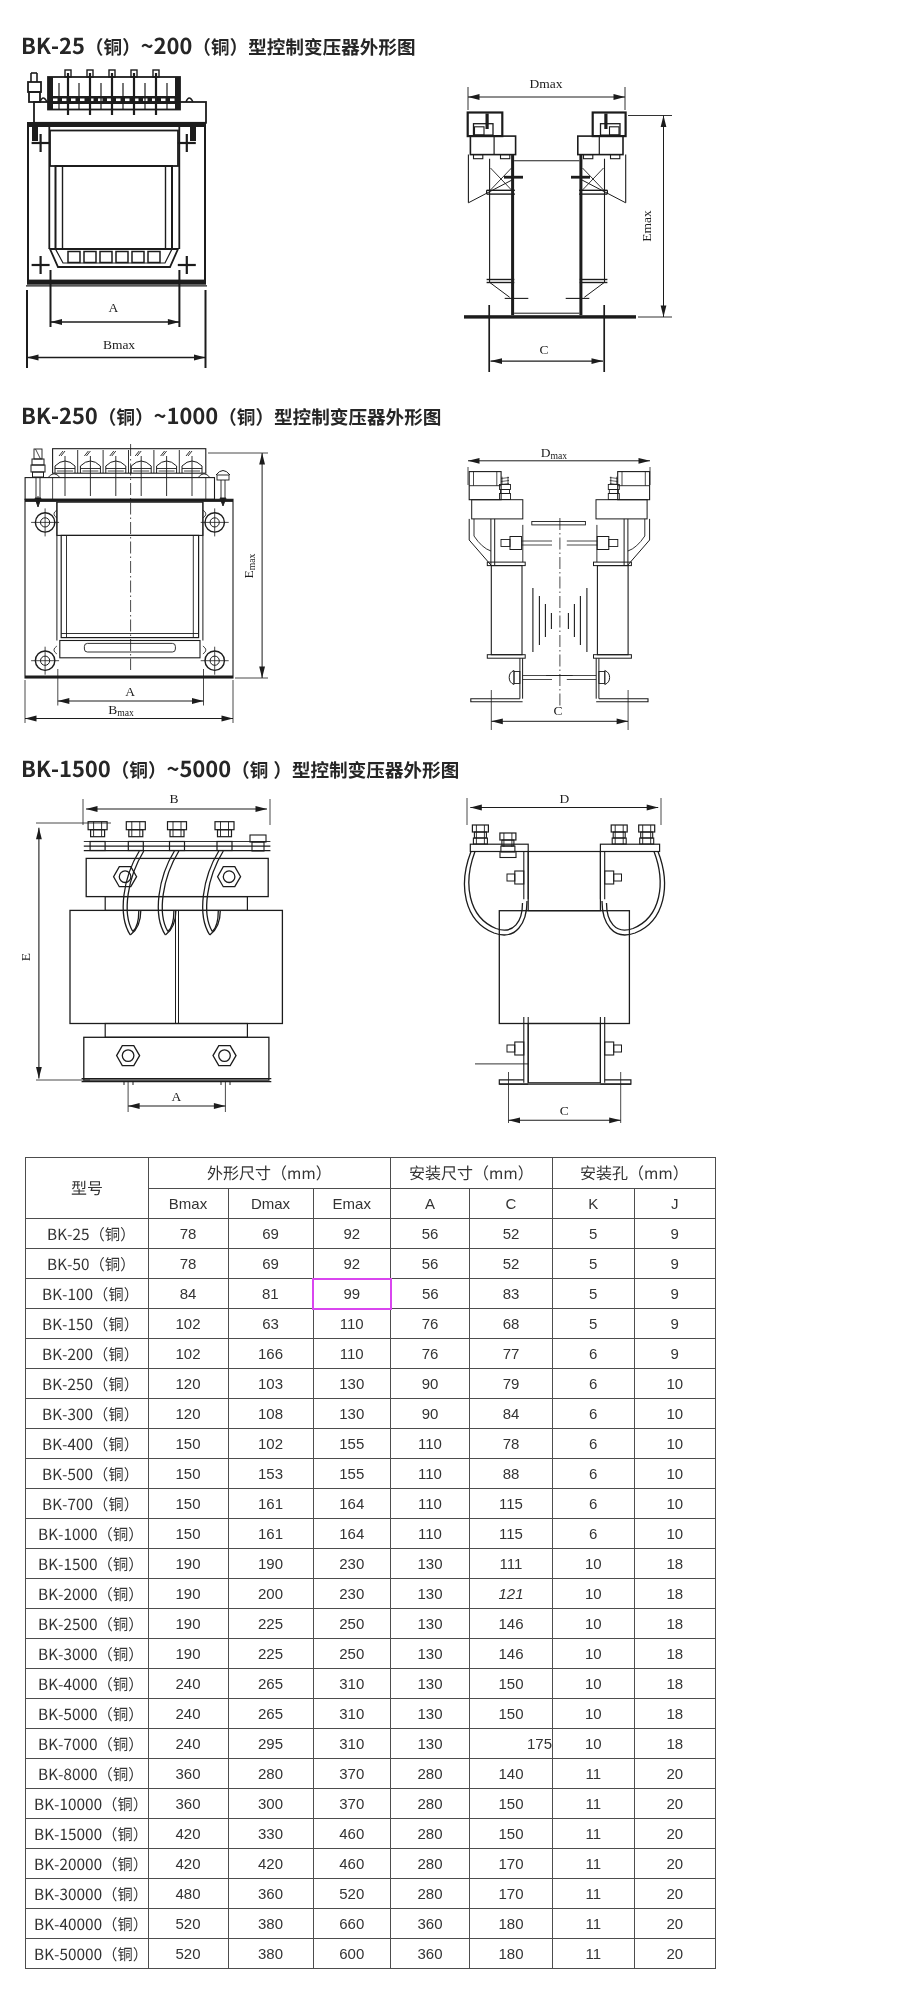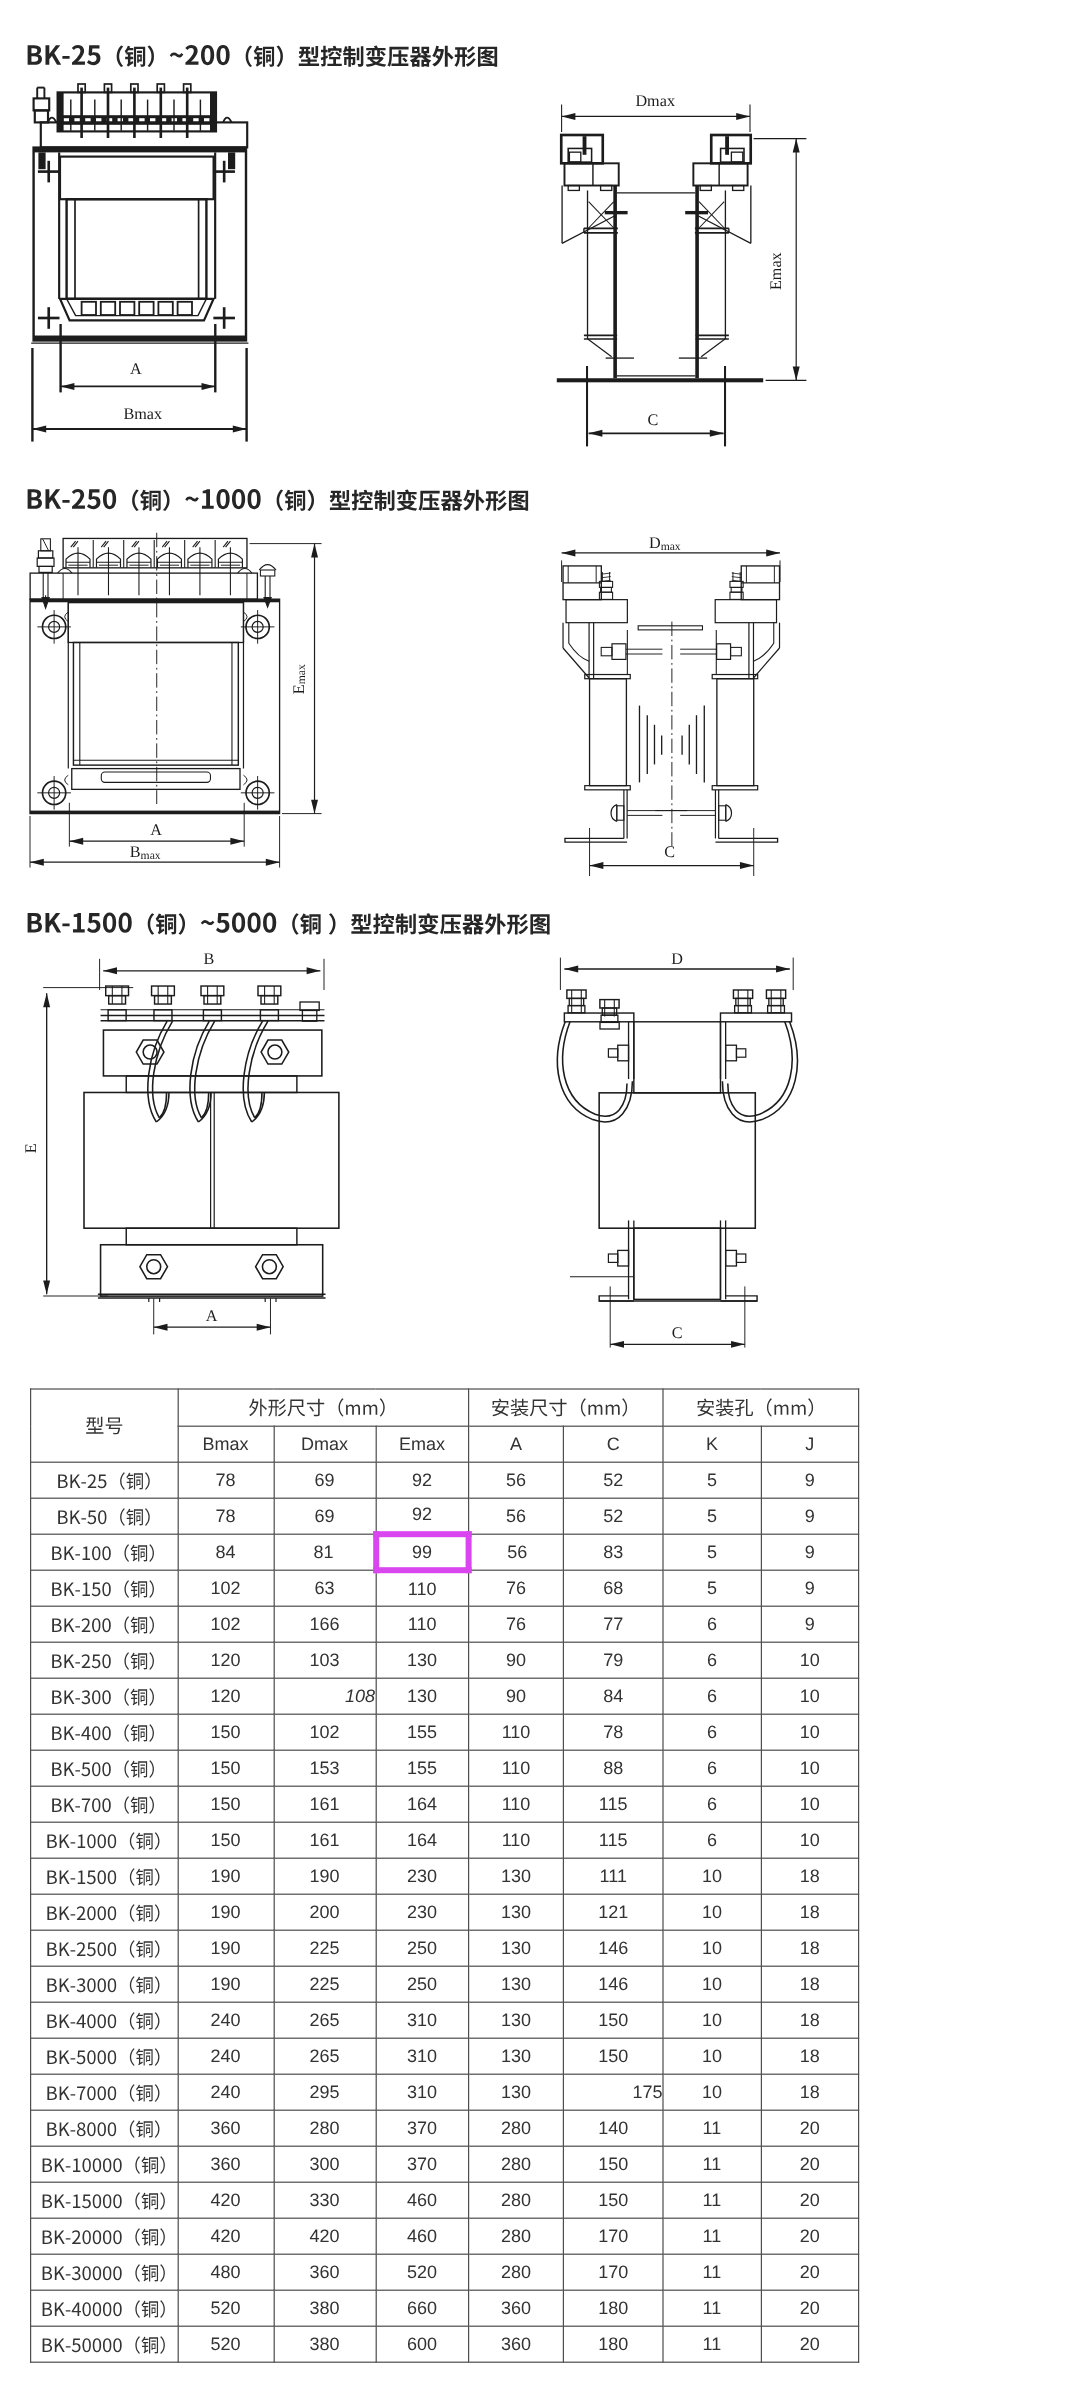--- a/index.html
+++ b/index.html
@@ -566,21 +566,21 @@
         <td style="border:1px solid #4d4d4d;text-align:center;vertical-align:middle;padding:0;">52</td>
         <td style="border:1px solid #4d4d4d;text-align:center;vertical-align:middle;padding:0;">5</td>
         <td style="border:1px solid #4d4d4d;text-align:center;vertical-align:middle;padding:0;">9</td>
       </tr>
       <tr style="height:30px">
         <td style="border:1px solid #4d4d4d;text-align:center;vertical-align:middle;padding:0;"><span style="display:inline-block;margin-left:8px"><svg width="97.0" height="22" viewBox="0 -17 97.0 22" style="vertical-align:middle">
               <path d="M1.5 0.0V-11.3H4.9Q6.0 -11.3 6.9 -11.0Q7.8 -10.7 8.3 -10.1Q8.8 -9.5 8.8 -8.5Q8.8 -8.0 8.6 -7.5Q8.4 -7.0 8.0 -6.6Q7.7 -6.3 7.1 -6.1V-6.0Q8.1 -5.8 8.8 -5.1Q9.4 -4.5 9.4 -3.3Q9.4 -2.2 8.9 -1.5Q8.3 -0.7 7.4 -0.4Q6.4 0.0 5.1 0.0ZM3.0 -6.5H4.6Q6.1 -6.5 6.7 -7.0Q7.4 -7.5 7.4 -8.3Q7.4 -9.3 6.7 -9.8Q6.0 -10.2 4.7 -10.2H3.0ZM3.0 -1.1H4.9Q6.4 -1.1 7.2 -1.7Q8.0 -2.2 8.0 -3.4Q8.0 -4.4 7.2 -4.9Q6.4 -5.4 4.9 -5.4H3.0Z M11.7 0.0V-11.3H13.1V-5.6H13.1L17.8 -11.3H19.5L15.9 -7.0L20.0 0.0H18.4L15.0 -5.9L13.1 -3.6V0.0Z M20.8 -3.8V-4.8H24.7V-3.8Z M26.8 0.0V-1.2H29.3V-9.6H27.3V-10.5Q28.0 -10.6 28.6 -10.8Q29.2 -11.0 29.6 -11.3H30.7V-1.2H33.0V0.0Z M38.2 0.2Q37.2 0.2 36.4 -0.4Q35.6 -1.1 35.2 -2.4Q34.7 -3.7 34.7 -5.7Q34.7 -7.6 35.2 -8.9Q35.6 -10.2 36.4 -10.9Q37.2 -11.5 38.2 -11.5Q39.3 -11.5 40.1 -10.9Q40.9 -10.2 41.3 -8.9Q41.7 -7.6 41.7 -5.7Q41.7 -3.7 41.3 -2.4Q40.9 -1.1 40.1 -0.4Q39.3 0.2 38.2 0.2ZM38.2 -0.9Q38.9 -0.9 39.4 -1.4Q39.9 -1.9 40.1 -3.0Q40.4 -4.0 40.4 -5.7Q40.4 -7.3 40.1 -8.4Q39.9 -9.4 39.4 -9.9Q38.9 -10.4 38.2 -10.4Q37.6 -10.4 37.1 -9.9Q36.6 -9.4 36.4 -8.4Q36.1 -7.3 36.1 -5.7Q36.1 -4.0 36.4 -3.0Q36.6 -1.9 37.1 -1.4Q37.6 -0.9 38.2 -0.9Z M46.8 0.2Q45.7 0.2 44.9 -0.4Q44.1 -1.1 43.7 -2.4Q43.3 -3.7 43.3 -5.7Q43.3 -7.6 43.7 -8.9Q44.1 -10.2 44.9 -10.9Q45.7 -11.5 46.8 -11.5Q47.9 -11.5 48.6 -10.9Q49.4 -10.2 49.9 -8.9Q50.3 -7.6 50.3 -5.7Q50.3 -3.7 49.9 -2.4Q49.4 -1.1 48.6 -0.4Q47.9 0.2 46.8 0.2ZM46.8 -0.9Q47.4 -0.9 47.9 -1.4Q48.4 -1.9 48.7 -3.0Q48.9 -4.0 48.9 -5.7Q48.9 -7.3 48.7 -8.4Q48.4 -9.4 47.9 -9.9Q47.4 -10.4 46.8 -10.4Q46.2 -10.4 45.7 -9.9Q45.2 -9.4 44.9 -8.4Q44.6 -7.3 44.6 -5.7Q44.6 -4.0 44.9 -3.0Q45.2 -1.9 45.7 -1.4Q46.2 -0.9 46.8 -0.9Z M61.7 -5.8Q61.7 -7.3 62.1 -8.6Q62.4 -9.9 63.1 -11.0Q63.8 -12.2 64.7 -13.1L65.6 -12.6Q64.8 -11.7 64.1 -10.7Q63.5 -9.6 63.1 -8.4Q62.8 -7.2 62.8 -5.8Q62.8 -4.5 63.1 -3.2Q63.5 -2.0 64.1 -1.0Q64.8 0.1 65.6 1.0L64.7 1.5Q63.8 0.5 63.1 -0.6Q62.4 -1.7 62.1 -3.0Q61.7 -4.3 61.7 -5.8Z M73.1 -12.2H79.9V-11.1H74.1V1.2H73.1ZM79.6 -12.2H80.6V-0.2Q80.6 0.3 80.5 0.6Q80.4 0.8 80.1 1.0Q79.8 1.1 79.2 1.1Q78.7 1.2 78.0 1.2Q78.0 1.0 77.9 0.8Q77.8 0.6 77.8 0.4Q77.7 0.2 77.6 0.1Q78.2 0.1 78.7 0.1Q79.2 0.1 79.3 0.1Q79.5 0.1 79.6 0.0Q79.6 -0.0 79.6 -0.2ZM75.0 -9.6H78.8V-8.6H75.0ZM75.2 -7.1H76.0V-1.6H75.2ZM75.7 -7.1H78.5V-2.5H75.7V-3.4H77.7V-6.1H75.7ZM69.1 -12.8 70.1 -12.5Q69.8 -11.7 69.4 -10.9Q69.0 -10.0 68.5 -9.3Q68.0 -8.6 67.5 -8.0Q67.4 -8.2 67.3 -8.4Q67.2 -8.6 67.1 -8.8Q67.0 -9.0 66.8 -9.1Q67.5 -9.8 68.1 -10.8Q68.7 -11.8 69.1 -12.8ZM68.7 -11.1H72.6V-10.1H68.5ZM69.1 1.1 68.9 0.1 69.3 -0.4 72.2 -2.0Q72.2 -1.7 72.3 -1.5Q72.4 -1.2 72.5 -1.0Q71.4 -0.4 70.8 -0.0Q70.2 0.3 69.8 0.6Q69.5 0.8 69.3 0.9Q69.2 1.0 69.1 1.1ZM68.0 -8.4H72.4V-7.3H68.0ZM67.2 -5.3H72.4V-4.2H67.2ZM69.1 1.1Q69.0 1.0 68.9 0.8Q68.8 0.7 68.7 0.5Q68.6 0.4 68.5 0.3Q68.6 0.2 68.8 -0.0Q69.0 -0.2 69.2 -0.5Q69.3 -0.8 69.3 -1.1V-8.1H70.4V-0.2Q70.4 -0.2 70.2 -0.1Q70.1 -0.0 69.9 0.1Q69.7 0.3 69.5 0.5Q69.3 0.7 69.2 0.8Q69.1 1.0 69.1 1.1Z M86.3 -5.8Q86.3 -4.3 85.9 -3.0Q85.6 -1.7 84.9 -0.6Q84.2 0.5 83.3 1.5L82.4 1.0Q83.2 0.1 83.9 -1.0Q84.5 -2.0 84.9 -3.2Q85.2 -4.5 85.2 -5.8Q85.2 -7.2 84.9 -8.4Q84.5 -9.6 83.9 -10.7Q83.2 -11.7 82.4 -12.6L83.3 -13.1Q84.2 -12.2 84.9 -11.0Q85.6 -9.9 85.9 -8.6Q86.3 -7.3 86.3 -5.8Z" fill="#333"></path>
             </svg></span></td>
         <td style="border:1px solid #4d4d4d;text-align:center;vertical-align:middle;padding:0;">84</td>
         <td style="border:1px solid #4d4d4d;text-align:center;vertical-align:middle;padding:0;">81</td>
-        <td style="border:5px solid #d946ef;text-align:center;vertical-align:middle;padding:0;">99</td>
+        <td style="border:2px solid #d946ef;text-align:center;vertical-align:middle;padding:0;">99</td>
         <td style="border:1px solid #4d4d4d;text-align:center;vertical-align:middle;padding:0;">56</td>
         <td style="border:1px solid #4d4d4d;text-align:center;vertical-align:middle;padding:0;">83</td>
         <td style="border:1px solid #4d4d4d;text-align:center;vertical-align:middle;padding:0;">5</td>
         <td style="border:1px solid #4d4d4d;text-align:center;vertical-align:middle;padding:0;">9</td>
       </tr>
       <tr style="height:30px">
         <td style="border:1px solid #4d4d4d;text-align:center;vertical-align:middle;padding:0;"><span style="display:inline-block;margin-left:8px"><svg width="97.0" height="22" viewBox="0 -17 97.0 22" style="vertical-align:middle">
               <path d="M1.5 0.0V-11.3H4.9Q6.0 -11.3 6.9 -11.0Q7.8 -10.7 8.3 -10.1Q8.8 -9.5 8.8 -8.5Q8.8 -8.0 8.6 -7.5Q8.4 -7.0 8.0 -6.6Q7.7 -6.3 7.1 -6.1V-6.0Q8.1 -5.8 8.8 -5.1Q9.4 -4.5 9.4 -3.3Q9.4 -2.2 8.9 -1.5Q8.3 -0.7 7.4 -0.4Q6.4 0.0 5.1 0.0ZM3.0 -6.5H4.6Q6.1 -6.5 6.7 -7.0Q7.4 -7.5 7.4 -8.3Q7.4 -9.3 6.7 -9.8Q6.0 -10.2 4.7 -10.2H3.0ZM3.0 -1.1H4.9Q6.4 -1.1 7.2 -1.7Q8.0 -2.2 8.0 -3.4Q8.0 -4.4 7.2 -4.9Q6.4 -5.4 4.9 -5.4H3.0Z M11.7 0.0V-11.3H13.1V-5.6H13.1L17.8 -11.3H19.5L15.9 -7.0L20.0 0.0H18.4L15.0 -5.9L13.1 -3.6V0.0Z M20.8 -3.8V-4.8H24.7V-3.8Z M26.8 0.0V-1.2H29.3V-9.6H27.3V-10.5Q28.0 -10.6 28.6 -10.8Q29.2 -11.0 29.6 -11.3H30.7V-1.2H33.0V0.0Z M38.0 0.2Q37.1 0.2 36.4 -0.0Q35.8 -0.2 35.3 -0.6Q34.8 -0.9 34.4 -1.3L35.1 -2.2Q35.4 -1.9 35.8 -1.6Q36.2 -1.3 36.7 -1.1Q37.2 -1.0 37.9 -1.0Q38.5 -1.0 39.1 -1.3Q39.6 -1.6 39.9 -2.2Q40.3 -2.8 40.3 -3.6Q40.3 -4.8 39.6 -5.5Q39.0 -6.2 37.9 -6.2Q37.4 -6.2 36.9 -6.0Q36.5 -5.9 36.0 -5.5L35.3 -6.0L35.6 -11.3H41.1V-10.1H36.9L36.6 -6.8Q37.0 -7.0 37.4 -7.2Q37.8 -7.3 38.3 -7.3Q39.2 -7.3 40.0 -6.9Q40.8 -6.5 41.2 -5.7Q41.7 -4.9 41.7 -3.7Q41.7 -2.4 41.2 -1.6Q40.6 -0.7 39.8 -0.2Q38.9 0.2 38.0 0.2Z M46.8 0.2Q45.7 0.2 44.9 -0.4Q44.1 -1.1 43.7 -2.4Q43.3 -3.7 43.3 -5.7Q43.3 -7.6 43.7 -8.9Q44.1 -10.2 44.9 -10.9Q45.7 -11.5 46.8 -11.5Q47.9 -11.5 48.6 -10.9Q49.4 -10.2 49.9 -8.9Q50.3 -7.6 50.3 -5.7Q50.3 -3.7 49.9 -2.4Q49.4 -1.1 48.6 -0.4Q47.9 0.2 46.8 0.2ZM46.8 -0.9Q47.4 -0.9 47.9 -1.4Q48.4 -1.9 48.7 -3.0Q48.9 -4.0 48.9 -5.7Q48.9 -7.3 48.7 -8.4Q48.4 -9.4 47.9 -9.9Q47.4 -10.4 46.8 -10.4Q46.2 -10.4 45.7 -9.9Q45.2 -9.4 44.9 -8.4Q44.6 -7.3 44.6 -5.7Q44.6 -4.0 44.9 -3.0Q45.2 -1.9 45.7 -1.4Q46.2 -0.9 46.8 -0.9Z M61.7 -5.8Q61.7 -7.3 62.1 -8.6Q62.4 -9.9 63.1 -11.0Q63.8 -12.2 64.7 -13.1L65.6 -12.6Q64.8 -11.7 64.1 -10.7Q63.5 -9.6 63.1 -8.4Q62.8 -7.2 62.8 -5.8Q62.8 -4.5 63.1 -3.2Q63.5 -2.0 64.1 -1.0Q64.8 0.1 65.6 1.0L64.7 1.5Q63.8 0.5 63.1 -0.6Q62.4 -1.7 62.1 -3.0Q61.7 -4.3 61.7 -5.8Z M73.1 -12.2H79.9V-11.1H74.1V1.2H73.1ZM79.6 -12.2H80.6V-0.2Q80.6 0.3 80.5 0.6Q80.4 0.8 80.1 1.0Q79.8 1.1 79.2 1.1Q78.7 1.2 78.0 1.2Q78.0 1.0 77.9 0.8Q77.8 0.6 77.8 0.4Q77.7 0.2 77.6 0.1Q78.2 0.1 78.7 0.1Q79.2 0.1 79.3 0.1Q79.5 0.1 79.6 0.0Q79.6 -0.0 79.6 -0.2ZM75.0 -9.6H78.8V-8.6H75.0ZM75.2 -7.1H76.0V-1.6H75.2ZM75.7 -7.1H78.5V-2.5H75.7V-3.4H77.7V-6.1H75.7ZM69.1 -12.8 70.1 -12.5Q69.8 -11.7 69.4 -10.9Q69.0 -10.0 68.5 -9.3Q68.0 -8.6 67.5 -8.0Q67.4 -8.2 67.3 -8.4Q67.2 -8.6 67.1 -8.8Q67.0 -9.0 66.8 -9.1Q67.5 -9.8 68.1 -10.8Q68.7 -11.8 69.1 -12.8ZM68.7 -11.1H72.6V-10.1H68.5ZM69.1 1.1 68.9 0.1 69.3 -0.4 72.2 -2.0Q72.2 -1.7 72.3 -1.5Q72.4 -1.2 72.5 -1.0Q71.4 -0.4 70.8 -0.0Q70.2 0.3 69.8 0.6Q69.5 0.8 69.3 0.9Q69.2 1.0 69.1 1.1ZM68.0 -8.4H72.4V-7.3H68.0ZM67.2 -5.3H72.4V-4.2H67.2ZM69.1 1.1Q69.0 1.0 68.9 0.8Q68.8 0.7 68.7 0.5Q68.6 0.4 68.5 0.3Q68.6 0.2 68.8 -0.0Q69.0 -0.2 69.2 -0.5Q69.3 -0.8 69.3 -1.1V-8.1H70.4V-0.2Q70.4 -0.2 70.2 -0.1Q70.1 -0.0 69.9 0.1Q69.7 0.3 69.5 0.5Q69.3 0.7 69.2 0.8Q69.1 1.0 69.1 1.1Z M86.3 -5.8Q86.3 -4.3 85.9 -3.0Q85.6 -1.7 84.9 -0.6Q84.2 0.5 83.3 1.5L82.4 1.0Q83.2 0.1 83.9 -1.0Q84.5 -2.0 84.9 -3.2Q85.2 -4.5 85.2 -5.8Q85.2 -7.2 84.9 -8.4Q84.5 -9.6 83.9 -10.7Q83.2 -11.7 82.4 -12.6L83.3 -13.1Q84.2 -12.2 84.9 -11.0Q85.6 -9.9 85.9 -8.6Q86.3 -7.3 86.3 -5.8Z" fill="#333"></path>
             </svg></span></td>
         <td style="border:1px solid #4d4d4d;text-align:center;vertical-align:middle;padding:0;">102</td>
@@ -613,21 +613,21 @@
         <td style="border:1px solid #4d4d4d;text-align:center;vertical-align:middle;padding:0;">90</td>
         <td style="border:1px solid #4d4d4d;text-align:center;vertical-align:middle;padding:0;">79</td>
         <td style="border:1px solid #4d4d4d;text-align:center;vertical-align:middle;padding:0;">6</td>
         <td style="border:1px solid #4d4d4d;text-align:center;vertical-align:middle;padding:0;">10</td>
       </tr>
       <tr style="height:30px">
         <td style="border:1px solid #4d4d4d;text-align:center;vertical-align:middle;padding:0;"><span style="display:inline-block;margin-left:8px"><svg width="97.0" height="22" viewBox="0 -17 97.0 22" style="vertical-align:middle">
               <path d="M1.5 0.0V-11.3H4.9Q6.0 -11.3 6.9 -11.0Q7.8 -10.7 8.3 -10.1Q8.8 -9.5 8.8 -8.5Q8.8 -8.0 8.6 -7.5Q8.4 -7.0 8.0 -6.6Q7.7 -6.3 7.1 -6.1V-6.0Q8.1 -5.8 8.8 -5.1Q9.4 -4.5 9.4 -3.3Q9.4 -2.2 8.9 -1.5Q8.3 -0.7 7.4 -0.4Q6.4 0.0 5.1 0.0ZM3.0 -6.5H4.6Q6.1 -6.5 6.7 -7.0Q7.4 -7.5 7.4 -8.3Q7.4 -9.3 6.7 -9.8Q6.0 -10.2 4.7 -10.2H3.0ZM3.0 -1.1H4.9Q6.4 -1.1 7.2 -1.7Q8.0 -2.2 8.0 -3.4Q8.0 -4.4 7.2 -4.9Q6.4 -5.4 4.9 -5.4H3.0Z M11.7 0.0V-11.3H13.1V-5.6H13.1L17.8 -11.3H19.5L15.9 -7.0L20.0 0.0H18.4L15.0 -5.9L13.1 -3.6V0.0Z M20.8 -3.8V-4.8H24.7V-3.8Z M29.5 0.2Q28.6 0.2 27.9 -0.0Q27.2 -0.2 26.7 -0.6Q26.2 -0.9 25.9 -1.3L26.6 -2.3Q27.1 -1.8 27.7 -1.4Q28.4 -1.0 29.4 -1.0Q30.1 -1.0 30.6 -1.2Q31.1 -1.5 31.4 -1.9Q31.7 -2.4 31.7 -3.1Q31.7 -3.7 31.3 -4.3Q31.0 -4.8 30.2 -5.0Q29.5 -5.3 28.2 -5.3V-6.4Q29.3 -6.4 30.0 -6.7Q30.7 -7.0 31.0 -7.5Q31.3 -8.0 31.3 -8.6Q31.3 -9.4 30.8 -9.9Q30.3 -10.3 29.4 -10.3Q28.7 -10.3 28.1 -10.0Q27.5 -9.7 27.0 -9.3L26.3 -10.2Q26.9 -10.7 27.7 -11.1Q28.5 -11.5 29.4 -11.5Q30.4 -11.5 31.1 -11.2Q31.9 -10.8 32.3 -10.2Q32.7 -9.6 32.7 -8.7Q32.7 -7.6 32.2 -7.0Q31.6 -6.3 30.7 -6.0V-5.9Q31.4 -5.7 31.9 -5.3Q32.5 -5.0 32.8 -4.4Q33.1 -3.8 33.1 -3.0Q33.1 -2.0 32.6 -1.3Q32.1 -0.6 31.3 -0.2Q30.5 0.2 29.5 0.2Z M38.2 0.2Q37.2 0.2 36.4 -0.4Q35.6 -1.1 35.2 -2.4Q34.7 -3.7 34.7 -5.7Q34.7 -7.6 35.2 -8.9Q35.6 -10.2 36.4 -10.9Q37.2 -11.5 38.2 -11.5Q39.3 -11.5 40.1 -10.9Q40.9 -10.2 41.3 -8.9Q41.7 -7.6 41.7 -5.7Q41.7 -3.7 41.3 -2.4Q40.9 -1.1 40.1 -0.4Q39.3 0.2 38.2 0.2ZM38.2 -0.9Q38.9 -0.9 39.4 -1.4Q39.9 -1.9 40.1 -3.0Q40.4 -4.0 40.4 -5.7Q40.4 -7.3 40.1 -8.4Q39.9 -9.4 39.4 -9.9Q38.9 -10.4 38.2 -10.4Q37.6 -10.4 37.1 -9.9Q36.6 -9.4 36.4 -8.4Q36.1 -7.3 36.1 -5.7Q36.1 -4.0 36.4 -3.0Q36.6 -1.9 37.1 -1.4Q37.6 -0.9 38.2 -0.9Z M46.8 0.2Q45.7 0.2 44.9 -0.4Q44.1 -1.1 43.7 -2.4Q43.3 -3.7 43.3 -5.7Q43.3 -7.6 43.7 -8.9Q44.1 -10.2 44.9 -10.9Q45.7 -11.5 46.8 -11.5Q47.9 -11.5 48.6 -10.9Q49.4 -10.2 49.9 -8.9Q50.3 -7.6 50.3 -5.7Q50.3 -3.7 49.9 -2.4Q49.4 -1.1 48.6 -0.4Q47.9 0.2 46.8 0.2ZM46.8 -0.9Q47.4 -0.9 47.9 -1.4Q48.4 -1.9 48.7 -3.0Q48.9 -4.0 48.9 -5.7Q48.9 -7.3 48.7 -8.4Q48.4 -9.4 47.9 -9.9Q47.4 -10.4 46.8 -10.4Q46.2 -10.4 45.7 -9.9Q45.2 -9.4 44.9 -8.4Q44.6 -7.3 44.6 -5.7Q44.6 -4.0 44.9 -3.0Q45.2 -1.9 45.7 -1.4Q46.2 -0.9 46.8 -0.9Z M61.7 -5.8Q61.7 -7.3 62.1 -8.6Q62.4 -9.9 63.1 -11.0Q63.8 -12.2 64.7 -13.1L65.6 -12.6Q64.8 -11.7 64.1 -10.7Q63.5 -9.6 63.1 -8.4Q62.8 -7.2 62.8 -5.8Q62.8 -4.5 63.1 -3.2Q63.5 -2.0 64.1 -1.0Q64.8 0.1 65.6 1.0L64.7 1.5Q63.8 0.5 63.1 -0.6Q62.4 -1.7 62.1 -3.0Q61.7 -4.3 61.7 -5.8Z M73.1 -12.2H79.9V-11.1H74.1V1.2H73.1ZM79.6 -12.2H80.6V-0.2Q80.6 0.3 80.5 0.6Q80.4 0.8 80.1 1.0Q79.8 1.1 79.2 1.1Q78.7 1.2 78.0 1.2Q78.0 1.0 77.9 0.8Q77.8 0.6 77.8 0.4Q77.7 0.2 77.6 0.1Q78.2 0.1 78.7 0.1Q79.2 0.1 79.3 0.1Q79.5 0.1 79.6 0.0Q79.6 -0.0 79.6 -0.2ZM75.0 -9.6H78.8V-8.6H75.0ZM75.2 -7.1H76.0V-1.6H75.2ZM75.7 -7.1H78.5V-2.5H75.7V-3.4H77.7V-6.1H75.7ZM69.1 -12.8 70.1 -12.5Q69.8 -11.7 69.4 -10.9Q69.0 -10.0 68.5 -9.3Q68.0 -8.6 67.5 -8.0Q67.4 -8.2 67.3 -8.4Q67.2 -8.6 67.1 -8.8Q67.0 -9.0 66.8 -9.1Q67.5 -9.8 68.1 -10.8Q68.7 -11.8 69.1 -12.8ZM68.7 -11.1H72.6V-10.1H68.5ZM69.1 1.1 68.9 0.1 69.3 -0.4 72.2 -2.0Q72.2 -1.7 72.3 -1.5Q72.4 -1.2 72.5 -1.0Q71.4 -0.4 70.8 -0.0Q70.2 0.3 69.8 0.6Q69.5 0.8 69.3 0.9Q69.2 1.0 69.1 1.1ZM68.0 -8.4H72.4V-7.3H68.0ZM67.2 -5.3H72.4V-4.2H67.2ZM69.1 1.1Q69.0 1.0 68.9 0.8Q68.8 0.7 68.7 0.5Q68.6 0.4 68.5 0.3Q68.6 0.2 68.8 -0.0Q69.0 -0.2 69.2 -0.5Q69.3 -0.8 69.3 -1.1V-8.1H70.4V-0.2Q70.4 -0.2 70.2 -0.1Q70.1 -0.0 69.9 0.1Q69.7 0.3 69.5 0.5Q69.3 0.7 69.2 0.8Q69.1 1.0 69.1 1.1Z M86.3 -5.8Q86.3 -4.3 85.9 -3.0Q85.6 -1.7 84.9 -0.6Q84.2 0.5 83.3 1.5L82.4 1.0Q83.2 0.1 83.9 -1.0Q84.5 -2.0 84.9 -3.2Q85.2 -4.5 85.2 -5.8Q85.2 -7.2 84.9 -8.4Q84.5 -9.6 83.9 -10.7Q83.2 -11.7 82.4 -12.6L83.3 -13.1Q84.2 -12.2 84.9 -11.0Q85.6 -9.9 85.9 -8.6Q86.3 -7.3 86.3 -5.8Z" fill="#333"></path>
             </svg></span></td>
         <td style="border:1px solid #4d4d4d;text-align:center;vertical-align:middle;padding:0;">120</td>
-        <td style="border:1px solid #4d4d4d;text-align:right;vertical-align:middle;padding:0;font-style:italic;">108</td>
+        <td style="border:1px solid #4d4d4d;text-align:center;vertical-align:middle;padding:0;">108</td>
         <td style="border:1px solid #4d4d4d;text-align:center;vertical-align:middle;padding:0;">130</td>
         <td style="border:1px solid #4d4d4d;text-align:center;vertical-align:middle;padding:0;">90</td>
         <td style="border:1px solid #4d4d4d;text-align:center;vertical-align:middle;padding:0;">84</td>
         <td style="border:1px solid #4d4d4d;text-align:center;vertical-align:middle;padding:0;">6</td>
         <td style="border:1px solid #4d4d4d;text-align:center;vertical-align:middle;padding:0;">10</td>
       </tr>
       <tr style="height:30px">
         <td style="border:1px solid #4d4d4d;text-align:center;vertical-align:middle;padding:0;"><span style="display:inline-block;margin-left:8px"><svg width="97.0" height="22" viewBox="0 -17 97.0 22" style="vertical-align:middle">
               <path d="M1.5 0.0V-11.3H4.9Q6.0 -11.3 6.9 -11.0Q7.8 -10.7 8.3 -10.1Q8.8 -9.5 8.8 -8.5Q8.8 -8.0 8.6 -7.5Q8.4 -7.0 8.0 -6.6Q7.7 -6.3 7.1 -6.1V-6.0Q8.1 -5.8 8.8 -5.1Q9.4 -4.5 9.4 -3.3Q9.4 -2.2 8.9 -1.5Q8.3 -0.7 7.4 -0.4Q6.4 0.0 5.1 0.0ZM3.0 -6.5H4.6Q6.1 -6.5 6.7 -7.0Q7.4 -7.5 7.4 -8.3Q7.4 -9.3 6.7 -9.8Q6.0 -10.2 4.7 -10.2H3.0ZM3.0 -1.1H4.9Q6.4 -1.1 7.2 -1.7Q8.0 -2.2 8.0 -3.4Q8.0 -4.4 7.2 -4.9Q6.4 -5.4 4.9 -5.4H3.0Z M11.7 0.0V-11.3H13.1V-5.6H13.1L17.8 -11.3H19.5L15.9 -7.0L20.0 0.0H18.4L15.0 -5.9L13.1 -3.6V0.0Z M20.8 -3.8V-4.8H24.7V-3.8Z M30.6 0.0V-7.7Q30.6 -8.1 30.7 -8.7Q30.7 -9.3 30.7 -9.8H30.7Q30.4 -9.3 30.2 -8.9Q30.0 -8.5 29.8 -8.1L27.2 -4.2H33.5V-3.1H25.7V-4.0L30.4 -11.3H32.0V0.0Z M38.2 0.2Q37.2 0.2 36.4 -0.4Q35.6 -1.1 35.2 -2.4Q34.7 -3.7 34.7 -5.7Q34.7 -7.6 35.2 -8.9Q35.6 -10.2 36.4 -10.9Q37.2 -11.5 38.2 -11.5Q39.3 -11.5 40.1 -10.9Q40.9 -10.2 41.3 -8.9Q41.7 -7.6 41.7 -5.7Q41.7 -3.7 41.3 -2.4Q40.9 -1.1 40.1 -0.4Q39.3 0.2 38.2 0.2ZM38.2 -0.9Q38.9 -0.9 39.4 -1.4Q39.9 -1.9 40.1 -3.0Q40.4 -4.0 40.4 -5.7Q40.4 -7.3 40.1 -8.4Q39.9 -9.4 39.4 -9.9Q38.9 -10.4 38.2 -10.4Q37.6 -10.4 37.1 -9.9Q36.6 -9.4 36.4 -8.4Q36.1 -7.3 36.1 -5.7Q36.1 -4.0 36.4 -3.0Q36.6 -1.9 37.1 -1.4Q37.6 -0.9 38.2 -0.9Z M46.8 0.2Q45.7 0.2 44.9 -0.4Q44.1 -1.1 43.7 -2.4Q43.3 -3.7 43.3 -5.7Q43.3 -7.6 43.7 -8.9Q44.1 -10.2 44.9 -10.9Q45.7 -11.5 46.8 -11.5Q47.9 -11.5 48.6 -10.9Q49.4 -10.2 49.9 -8.9Q50.3 -7.6 50.3 -5.7Q50.3 -3.7 49.9 -2.4Q49.4 -1.1 48.6 -0.4Q47.9 0.2 46.8 0.2ZM46.8 -0.9Q47.4 -0.9 47.9 -1.4Q48.4 -1.9 48.7 -3.0Q48.9 -4.0 48.9 -5.7Q48.9 -7.3 48.7 -8.4Q48.4 -9.4 47.9 -9.9Q47.4 -10.4 46.8 -10.4Q46.2 -10.4 45.7 -9.9Q45.2 -9.4 44.9 -8.4Q44.6 -7.3 44.6 -5.7Q44.6 -4.0 44.9 -3.0Q45.2 -1.9 45.7 -1.4Q46.2 -0.9 46.8 -0.9Z M61.7 -5.8Q61.7 -7.3 62.1 -8.6Q62.4 -9.9 63.1 -11.0Q63.8 -12.2 64.7 -13.1L65.6 -12.6Q64.8 -11.7 64.1 -10.7Q63.5 -9.6 63.1 -8.4Q62.8 -7.2 62.8 -5.8Q62.8 -4.5 63.1 -3.2Q63.5 -2.0 64.1 -1.0Q64.8 0.1 65.6 1.0L64.7 1.5Q63.8 0.5 63.1 -0.6Q62.4 -1.7 62.1 -3.0Q61.7 -4.3 61.7 -5.8Z M73.1 -12.2H79.9V-11.1H74.1V1.2H73.1ZM79.6 -12.2H80.6V-0.2Q80.6 0.3 80.5 0.6Q80.4 0.8 80.1 1.0Q79.8 1.1 79.2 1.1Q78.7 1.2 78.0 1.2Q78.0 1.0 77.9 0.8Q77.8 0.6 77.8 0.4Q77.7 0.2 77.6 0.1Q78.2 0.1 78.7 0.1Q79.2 0.1 79.3 0.1Q79.5 0.1 79.6 0.0Q79.6 -0.0 79.6 -0.2ZM75.0 -9.6H78.8V-8.6H75.0ZM75.2 -7.1H76.0V-1.6H75.2ZM75.7 -7.1H78.5V-2.5H75.7V-3.4H77.7V-6.1H75.7ZM69.1 -12.8 70.1 -12.5Q69.8 -11.7 69.4 -10.9Q69.0 -10.0 68.5 -9.3Q68.0 -8.6 67.5 -8.0Q67.4 -8.2 67.3 -8.4Q67.2 -8.6 67.1 -8.8Q67.0 -9.0 66.8 -9.1Q67.5 -9.8 68.1 -10.8Q68.7 -11.8 69.1 -12.8ZM68.7 -11.1H72.6V-10.1H68.5ZM69.1 1.1 68.9 0.1 69.3 -0.4 72.2 -2.0Q72.2 -1.7 72.3 -1.5Q72.4 -1.2 72.5 -1.0Q71.4 -0.4 70.8 -0.0Q70.2 0.3 69.8 0.6Q69.5 0.8 69.3 0.9Q69.2 1.0 69.1 1.1ZM68.0 -8.4H72.4V-7.3H68.0ZM67.2 -5.3H72.4V-4.2H67.2ZM69.1 1.1Q69.0 1.0 68.9 0.8Q68.8 0.7 68.7 0.5Q68.6 0.4 68.5 0.3Q68.6 0.2 68.8 -0.0Q69.0 -0.2 69.2 -0.5Q69.3 -0.8 69.3 -1.1V-8.1H70.4V-0.2Q70.4 -0.2 70.2 -0.1Q70.1 -0.0 69.9 0.1Q69.7 0.3 69.5 0.5Q69.3 0.7 69.2 0.8Q69.1 1.0 69.1 1.1Z M86.3 -5.8Q86.3 -4.3 85.9 -3.0Q85.6 -1.7 84.9 -0.6Q84.2 0.5 83.3 1.5L82.4 1.0Q83.2 0.1 83.9 -1.0Q84.5 -2.0 84.9 -3.2Q85.2 -4.5 85.2 -5.8Q85.2 -7.2 84.9 -8.4Q84.5 -9.6 83.9 -10.7Q83.2 -11.7 82.4 -12.6L83.3 -13.1Q84.2 -12.2 84.9 -11.0Q85.6 -9.9 85.9 -8.6Q86.3 -7.3 86.3 -5.8Z" fill="#333"></path>
             </svg></span></td>
@@ -688,21 +688,21 @@
         <td style="border:1px solid #4d4d4d;text-align:center;vertical-align:middle;padding:0;">18</td>
       </tr>
       <tr style="height:30px">
         <td style="border:1px solid #4d4d4d;text-align:center;vertical-align:middle;padding:0;"><span style="display:inline-block;margin-left:8px"><svg width="105.5" height="22" viewBox="0 -17 105.5 22" style="vertical-align:middle">
               <path d="M1.5 0.0V-11.3H4.9Q6.0 -11.3 6.9 -11.0Q7.8 -10.7 8.3 -10.1Q8.8 -9.5 8.8 -8.5Q8.8 -8.0 8.6 -7.5Q8.4 -7.0 8.0 -6.6Q7.7 -6.3 7.1 -6.1V-6.0Q8.1 -5.8 8.8 -5.1Q9.4 -4.5 9.4 -3.3Q9.4 -2.2 8.9 -1.5Q8.3 -0.7 7.4 -0.4Q6.4 0.0 5.1 0.0ZM3.0 -6.5H4.6Q6.1 -6.5 6.7 -7.0Q7.4 -7.5 7.4 -8.3Q7.4 -9.3 6.7 -9.8Q6.0 -10.2 4.7 -10.2H3.0ZM3.0 -1.1H4.9Q6.4 -1.1 7.2 -1.7Q8.0 -2.2 8.0 -3.4Q8.0 -4.4 7.2 -4.9Q6.4 -5.4 4.9 -5.4H3.0Z M11.7 0.0V-11.3H13.1V-5.6H13.1L17.8 -11.3H19.5L15.9 -7.0L20.0 0.0H18.4L15.0 -5.9L13.1 -3.6V0.0Z M20.8 -3.8V-4.8H24.7V-3.8Z M26.1 0.0V-0.8Q27.9 -2.4 29.0 -3.7Q30.2 -4.9 30.7 -6.0Q31.3 -7.1 31.3 -8.1Q31.3 -8.8 31.0 -9.3Q30.8 -9.8 30.4 -10.1Q29.9 -10.3 29.2 -10.3Q28.5 -10.3 27.9 -10.0Q27.3 -9.6 26.8 -9.0L26.0 -9.8Q26.7 -10.6 27.5 -11.0Q28.3 -11.5 29.4 -11.5Q30.4 -11.5 31.1 -11.1Q31.8 -10.7 32.2 -9.9Q32.6 -9.2 32.6 -8.2Q32.6 -7.0 32.1 -5.9Q31.5 -4.7 30.5 -3.6Q29.5 -2.4 28.2 -1.1Q28.7 -1.1 29.1 -1.2Q29.6 -1.2 30.1 -1.2H33.2V0.0Z M38.2 0.2Q37.2 0.2 36.4 -0.4Q35.6 -1.1 35.2 -2.4Q34.7 -3.7 34.7 -5.7Q34.7 -7.6 35.2 -8.9Q35.6 -10.2 36.4 -10.9Q37.2 -11.5 38.2 -11.5Q39.3 -11.5 40.1 -10.9Q40.9 -10.2 41.3 -8.9Q41.7 -7.6 41.7 -5.7Q41.7 -3.7 41.3 -2.4Q40.9 -1.1 40.1 -0.4Q39.3 0.2 38.2 0.2ZM38.2 -0.9Q38.9 -0.9 39.4 -1.4Q39.9 -1.9 40.1 -3.0Q40.4 -4.0 40.4 -5.7Q40.4 -7.3 40.1 -8.4Q39.9 -9.4 39.4 -9.9Q38.9 -10.4 38.2 -10.4Q37.6 -10.4 37.1 -9.9Q36.6 -9.4 36.4 -8.4Q36.1 -7.3 36.1 -5.7Q36.1 -4.0 36.4 -3.0Q36.6 -1.9 37.1 -1.4Q37.6 -0.9 38.2 -0.9Z M46.8 0.2Q45.7 0.2 44.9 -0.4Q44.1 -1.1 43.7 -2.4Q43.3 -3.7 43.3 -5.7Q43.3 -7.6 43.7 -8.9Q44.1 -10.2 44.9 -10.9Q45.7 -11.5 46.8 -11.5Q47.9 -11.5 48.6 -10.9Q49.4 -10.2 49.9 -8.9Q50.3 -7.6 50.3 -5.7Q50.3 -3.7 49.9 -2.4Q49.4 -1.1 48.6 -0.4Q47.9 0.2 46.8 0.2ZM46.8 -0.9Q47.4 -0.9 47.9 -1.4Q48.4 -1.9 48.7 -3.0Q48.9 -4.0 48.9 -5.7Q48.9 -7.3 48.7 -8.4Q48.4 -9.4 47.9 -9.9Q47.4 -10.4 46.8 -10.4Q46.2 -10.4 45.7 -9.9Q45.2 -9.4 44.9 -8.4Q44.6 -7.3 44.6 -5.7Q44.6 -4.0 44.9 -3.0Q45.2 -1.9 45.7 -1.4Q46.2 -0.9 46.8 -0.9Z M55.3 0.2Q54.3 0.2 53.5 -0.4Q52.7 -1.1 52.2 -2.4Q51.8 -3.7 51.8 -5.7Q51.8 -7.6 52.2 -8.9Q52.7 -10.2 53.5 -10.9Q54.3 -11.5 55.3 -11.5Q56.4 -11.5 57.2 -10.9Q58.0 -10.2 58.4 -8.9Q58.8 -7.6 58.8 -5.7Q58.8 -3.7 58.4 -2.4Q58.0 -1.1 57.2 -0.4Q56.4 0.2 55.3 0.2ZM55.3 -0.9Q56.0 -0.9 56.5 -1.4Q56.9 -1.9 57.2 -3.0Q57.5 -4.0 57.5 -5.7Q57.5 -7.3 57.2 -8.4Q56.9 -9.4 56.5 -9.9Q56.0 -10.4 55.3 -10.4Q54.7 -10.4 54.2 -9.9Q53.7 -9.4 53.4 -8.4Q53.2 -7.3 53.2 -5.7Q53.2 -4.0 53.4 -3.0Q53.7 -1.9 54.2 -1.4Q54.7 -0.9 55.3 -0.9Z M70.2 -5.8Q70.2 -7.3 70.6 -8.6Q71.0 -9.9 71.7 -11.0Q72.4 -12.2 73.3 -13.1L74.2 -12.6Q73.3 -11.7 72.7 -10.7Q72.0 -9.6 71.7 -8.4Q71.3 -7.2 71.3 -5.8Q71.3 -4.5 71.7 -3.2Q72.0 -2.0 72.7 -1.0Q73.3 0.1 74.2 1.0L73.3 1.5Q72.4 0.5 71.7 -0.6Q71.0 -1.7 70.6 -3.0Q70.2 -4.3 70.2 -5.8Z M81.7 -12.2H88.4V-11.1H82.6V1.2H81.7ZM88.2 -12.2H89.2V-0.2Q89.2 0.3 89.0 0.6Q88.9 0.8 88.6 1.0Q88.3 1.1 87.8 1.1Q87.3 1.2 86.5 1.2Q86.5 1.0 86.4 0.8Q86.4 0.6 86.3 0.4Q86.3 0.2 86.2 0.1Q86.7 0.1 87.2 0.1Q87.7 0.1 87.9 0.1Q88.0 0.1 88.1 0.0Q88.2 -0.0 88.2 -0.2ZM83.5 -9.6H87.3V-8.6H83.5ZM83.8 -7.1H84.6V-1.6H83.8ZM84.2 -7.1H87.1V-2.5H84.2V-3.4H86.3V-6.1H84.2ZM77.6 -12.8 78.7 -12.5Q78.4 -11.7 78.0 -10.9Q77.5 -10.0 77.0 -9.3Q76.5 -8.6 76.0 -8.0Q75.9 -8.2 75.8 -8.4Q75.7 -8.6 75.6 -8.8Q75.5 -9.0 75.4 -9.1Q76.1 -9.8 76.7 -10.8Q77.3 -11.8 77.6 -12.8ZM77.3 -11.1H81.1V-10.1H77.1ZM77.6 1.1 77.4 0.1 77.8 -0.4 80.7 -2.0Q80.8 -1.7 80.9 -1.5Q80.9 -1.2 81.0 -1.0Q80.0 -0.4 79.4 -0.0Q78.7 0.3 78.4 0.6Q78.0 0.8 77.9 0.9Q77.7 1.0 77.6 1.1ZM76.5 -8.4H80.9V-7.3H76.5ZM75.7 -5.3H81.0V-4.2H75.7ZM77.6 1.1Q77.6 1.0 77.5 0.8Q77.4 0.7 77.3 0.5Q77.2 0.4 77.0 0.3Q77.2 0.2 77.4 -0.0Q77.6 -0.2 77.7 -0.5Q77.8 -0.8 77.8 -1.1V-8.1H78.9V-0.2Q78.9 -0.2 78.8 -0.1Q78.6 -0.0 78.5 0.1Q78.3 0.3 78.1 0.5Q77.9 0.7 77.7 0.8Q77.6 1.0 77.6 1.1Z M94.9 -5.8Q94.9 -4.3 94.5 -3.0Q94.1 -1.7 93.4 -0.6Q92.7 0.5 91.8 1.5L90.9 1.0Q91.8 0.1 92.4 -1.0Q93.1 -2.0 93.4 -3.2Q93.8 -4.5 93.8 -5.8Q93.8 -7.2 93.4 -8.4Q93.1 -9.6 92.4 -10.7Q91.8 -11.7 90.9 -12.6L91.8 -13.1Q92.7 -12.2 93.4 -11.0Q94.1 -9.9 94.5 -8.6Q94.9 -7.3 94.9 -5.8Z" fill="#333"></path>
             </svg></span></td>
         <td style="border:1px solid #4d4d4d;text-align:center;vertical-align:middle;padding:0;">190</td>
         <td style="border:1px solid #4d4d4d;text-align:center;vertical-align:middle;padding:0;">200</td>
         <td style="border:1px solid #4d4d4d;text-align:center;vertical-align:middle;padding:0;">230</td>
         <td style="border:1px solid #4d4d4d;text-align:center;vertical-align:middle;padding:0;">130</td>
-        <td style="border:1px solid #4d4d4d;text-align:center;vertical-align:middle;padding:0;">121</td>
+        <td style="border:1px solid #4d4d4d;text-align:center;vertical-align:middle;padding:0;font-style:italic;">121</td>
         <td style="border:1px solid #4d4d4d;text-align:center;vertical-align:middle;padding:0;">10</td>
         <td style="border:1px solid #4d4d4d;text-align:center;vertical-align:middle;padding:0;">18</td>
       </tr>
       <tr style="height:30px">
         <td style="border:1px solid #4d4d4d;text-align:center;vertical-align:middle;padding:0;"><span style="display:inline-block;margin-left:8px"><svg width="105.5" height="22" viewBox="0 -17 105.5 22" style="vertical-align:middle">
               <path d="M1.5 0.0V-11.3H4.9Q6.0 -11.3 6.9 -11.0Q7.8 -10.7 8.3 -10.1Q8.8 -9.5 8.8 -8.5Q8.8 -8.0 8.6 -7.5Q8.4 -7.0 8.0 -6.6Q7.7 -6.3 7.1 -6.1V-6.0Q8.1 -5.8 8.8 -5.1Q9.4 -4.5 9.4 -3.3Q9.4 -2.2 8.9 -1.5Q8.3 -0.7 7.4 -0.4Q6.4 0.0 5.1 0.0ZM3.0 -6.5H4.6Q6.1 -6.5 6.7 -7.0Q7.4 -7.5 7.4 -8.3Q7.4 -9.3 6.7 -9.8Q6.0 -10.2 4.7 -10.2H3.0ZM3.0 -1.1H4.9Q6.4 -1.1 7.2 -1.7Q8.0 -2.2 8.0 -3.4Q8.0 -4.4 7.2 -4.9Q6.4 -5.4 4.9 -5.4H3.0Z M11.7 0.0V-11.3H13.1V-5.6H13.1L17.8 -11.3H19.5L15.9 -7.0L20.0 0.0H18.4L15.0 -5.9L13.1 -3.6V0.0Z M20.8 -3.8V-4.8H24.7V-3.8Z M26.1 0.0V-0.8Q27.9 -2.4 29.0 -3.7Q30.2 -4.9 30.7 -6.0Q31.3 -7.1 31.3 -8.1Q31.3 -8.8 31.0 -9.3Q30.8 -9.8 30.4 -10.1Q29.9 -10.3 29.2 -10.3Q28.5 -10.3 27.9 -10.0Q27.3 -9.6 26.8 -9.0L26.0 -9.8Q26.7 -10.6 27.5 -11.0Q28.3 -11.5 29.4 -11.5Q30.4 -11.5 31.1 -11.1Q31.8 -10.7 32.2 -9.9Q32.6 -9.2 32.6 -8.2Q32.6 -7.0 32.1 -5.9Q31.5 -4.7 30.5 -3.6Q29.5 -2.4 28.2 -1.1Q28.7 -1.1 29.1 -1.2Q29.6 -1.2 30.1 -1.2H33.2V0.0Z M38.0 0.2Q37.1 0.2 36.4 -0.0Q35.8 -0.2 35.3 -0.6Q34.8 -0.9 34.4 -1.3L35.1 -2.2Q35.4 -1.9 35.8 -1.6Q36.2 -1.3 36.7 -1.1Q37.2 -1.0 37.9 -1.0Q38.5 -1.0 39.1 -1.3Q39.6 -1.6 39.9 -2.2Q40.3 -2.8 40.3 -3.6Q40.3 -4.8 39.6 -5.5Q39.0 -6.2 37.9 -6.2Q37.4 -6.2 36.9 -6.0Q36.5 -5.9 36.0 -5.5L35.3 -6.0L35.6 -11.3H41.1V-10.1H36.9L36.6 -6.8Q37.0 -7.0 37.4 -7.2Q37.8 -7.3 38.3 -7.3Q39.2 -7.3 40.0 -6.9Q40.8 -6.5 41.2 -5.7Q41.7 -4.9 41.7 -3.7Q41.7 -2.4 41.2 -1.6Q40.6 -0.7 39.8 -0.2Q38.9 0.2 38.0 0.2Z M46.8 0.2Q45.7 0.2 44.9 -0.4Q44.1 -1.1 43.7 -2.4Q43.3 -3.7 43.3 -5.7Q43.3 -7.6 43.7 -8.9Q44.1 -10.2 44.9 -10.9Q45.7 -11.5 46.8 -11.5Q47.9 -11.5 48.6 -10.9Q49.4 -10.2 49.9 -8.9Q50.3 -7.6 50.3 -5.7Q50.3 -3.7 49.9 -2.4Q49.4 -1.1 48.6 -0.4Q47.9 0.2 46.8 0.2ZM46.8 -0.9Q47.4 -0.9 47.9 -1.4Q48.4 -1.9 48.7 -3.0Q48.9 -4.0 48.9 -5.7Q48.9 -7.3 48.7 -8.4Q48.4 -9.4 47.9 -9.9Q47.4 -10.4 46.8 -10.4Q46.2 -10.4 45.7 -9.9Q45.2 -9.4 44.9 -8.4Q44.6 -7.3 44.6 -5.7Q44.6 -4.0 44.9 -3.0Q45.2 -1.9 45.7 -1.4Q46.2 -0.9 46.8 -0.9Z M55.3 0.2Q54.3 0.2 53.5 -0.4Q52.7 -1.1 52.2 -2.4Q51.8 -3.7 51.8 -5.7Q51.8 -7.6 52.2 -8.9Q52.7 -10.2 53.5 -10.9Q54.3 -11.5 55.3 -11.5Q56.4 -11.5 57.2 -10.9Q58.0 -10.2 58.4 -8.9Q58.8 -7.6 58.8 -5.7Q58.8 -3.7 58.4 -2.4Q58.0 -1.1 57.2 -0.4Q56.4 0.2 55.3 0.2ZM55.3 -0.9Q56.0 -0.9 56.5 -1.4Q56.9 -1.9 57.2 -3.0Q57.5 -4.0 57.5 -5.7Q57.5 -7.3 57.2 -8.4Q56.9 -9.4 56.5 -9.9Q56.0 -10.4 55.3 -10.4Q54.7 -10.4 54.2 -9.9Q53.7 -9.4 53.4 -8.4Q53.2 -7.3 53.2 -5.7Q53.2 -4.0 53.4 -3.0Q53.7 -1.9 54.2 -1.4Q54.7 -0.9 55.3 -0.9Z M70.2 -5.8Q70.2 -7.3 70.6 -8.6Q71.0 -9.9 71.7 -11.0Q72.4 -12.2 73.3 -13.1L74.2 -12.6Q73.3 -11.7 72.7 -10.7Q72.0 -9.6 71.7 -8.4Q71.3 -7.2 71.3 -5.8Q71.3 -4.5 71.7 -3.2Q72.0 -2.0 72.7 -1.0Q73.3 0.1 74.2 1.0L73.3 1.5Q72.4 0.5 71.7 -0.6Q71.0 -1.7 70.6 -3.0Q70.2 -4.3 70.2 -5.8Z M81.7 -12.2H88.4V-11.1H82.6V1.2H81.7ZM88.2 -12.2H89.2V-0.2Q89.2 0.3 89.0 0.6Q88.9 0.8 88.6 1.0Q88.3 1.1 87.8 1.1Q87.3 1.2 86.5 1.2Q86.5 1.0 86.4 0.8Q86.4 0.6 86.3 0.4Q86.3 0.2 86.2 0.1Q86.7 0.1 87.2 0.1Q87.7 0.1 87.9 0.1Q88.0 0.1 88.1 0.0Q88.2 -0.0 88.2 -0.2ZM83.5 -9.6H87.3V-8.6H83.5ZM83.8 -7.1H84.6V-1.6H83.8ZM84.2 -7.1H87.1V-2.5H84.2V-3.4H86.3V-6.1H84.2ZM77.6 -12.8 78.7 -12.5Q78.4 -11.7 78.0 -10.9Q77.5 -10.0 77.0 -9.3Q76.5 -8.6 76.0 -8.0Q75.9 -8.2 75.8 -8.4Q75.7 -8.6 75.6 -8.8Q75.5 -9.0 75.4 -9.1Q76.1 -9.8 76.7 -10.8Q77.3 -11.8 77.6 -12.8ZM77.3 -11.1H81.1V-10.1H77.1ZM77.6 1.1 77.4 0.1 77.8 -0.4 80.7 -2.0Q80.8 -1.7 80.9 -1.5Q80.9 -1.2 81.0 -1.0Q80.0 -0.4 79.4 -0.0Q78.7 0.3 78.4 0.6Q78.0 0.8 77.9 0.9Q77.7 1.0 77.6 1.1ZM76.5 -8.4H80.9V-7.3H76.5ZM75.7 -5.3H81.0V-4.2H75.7ZM77.6 1.1Q77.6 1.0 77.5 0.8Q77.4 0.7 77.3 0.5Q77.2 0.4 77.0 0.3Q77.2 0.2 77.4 -0.0Q77.6 -0.2 77.7 -0.5Q77.8 -0.8 77.8 -1.1V-8.1H78.9V-0.2Q78.9 -0.2 78.8 -0.1Q78.6 -0.0 78.5 0.1Q78.3 0.3 78.1 0.5Q77.9 0.7 77.7 0.8Q77.6 1.0 77.6 1.1Z M94.9 -5.8Q94.9 -4.3 94.5 -3.0Q94.1 -1.7 93.4 -0.6Q92.7 0.5 91.8 1.5L90.9 1.0Q91.8 0.1 92.4 -1.0Q93.1 -2.0 93.4 -3.2Q93.8 -4.5 93.8 -5.8Q93.8 -7.2 93.4 -8.4Q93.1 -9.6 92.4 -10.7Q91.8 -11.7 90.9 -12.6L91.8 -13.1Q92.7 -12.2 93.4 -11.0Q94.1 -9.9 94.5 -8.6Q94.9 -7.3 94.9 -5.8Z" fill="#333"></path>
             </svg></span></td>
         <td style="border:1px solid #4d4d4d;text-align:center;vertical-align:middle;padding:0;">190</td>
         <td style="border:1px solid #4d4d4d;text-align:center;vertical-align:middle;padding:0;">225</td>
         <td style="border:1px solid #4d4d4d;text-align:center;vertical-align:middle;padding:0;">250</td>

